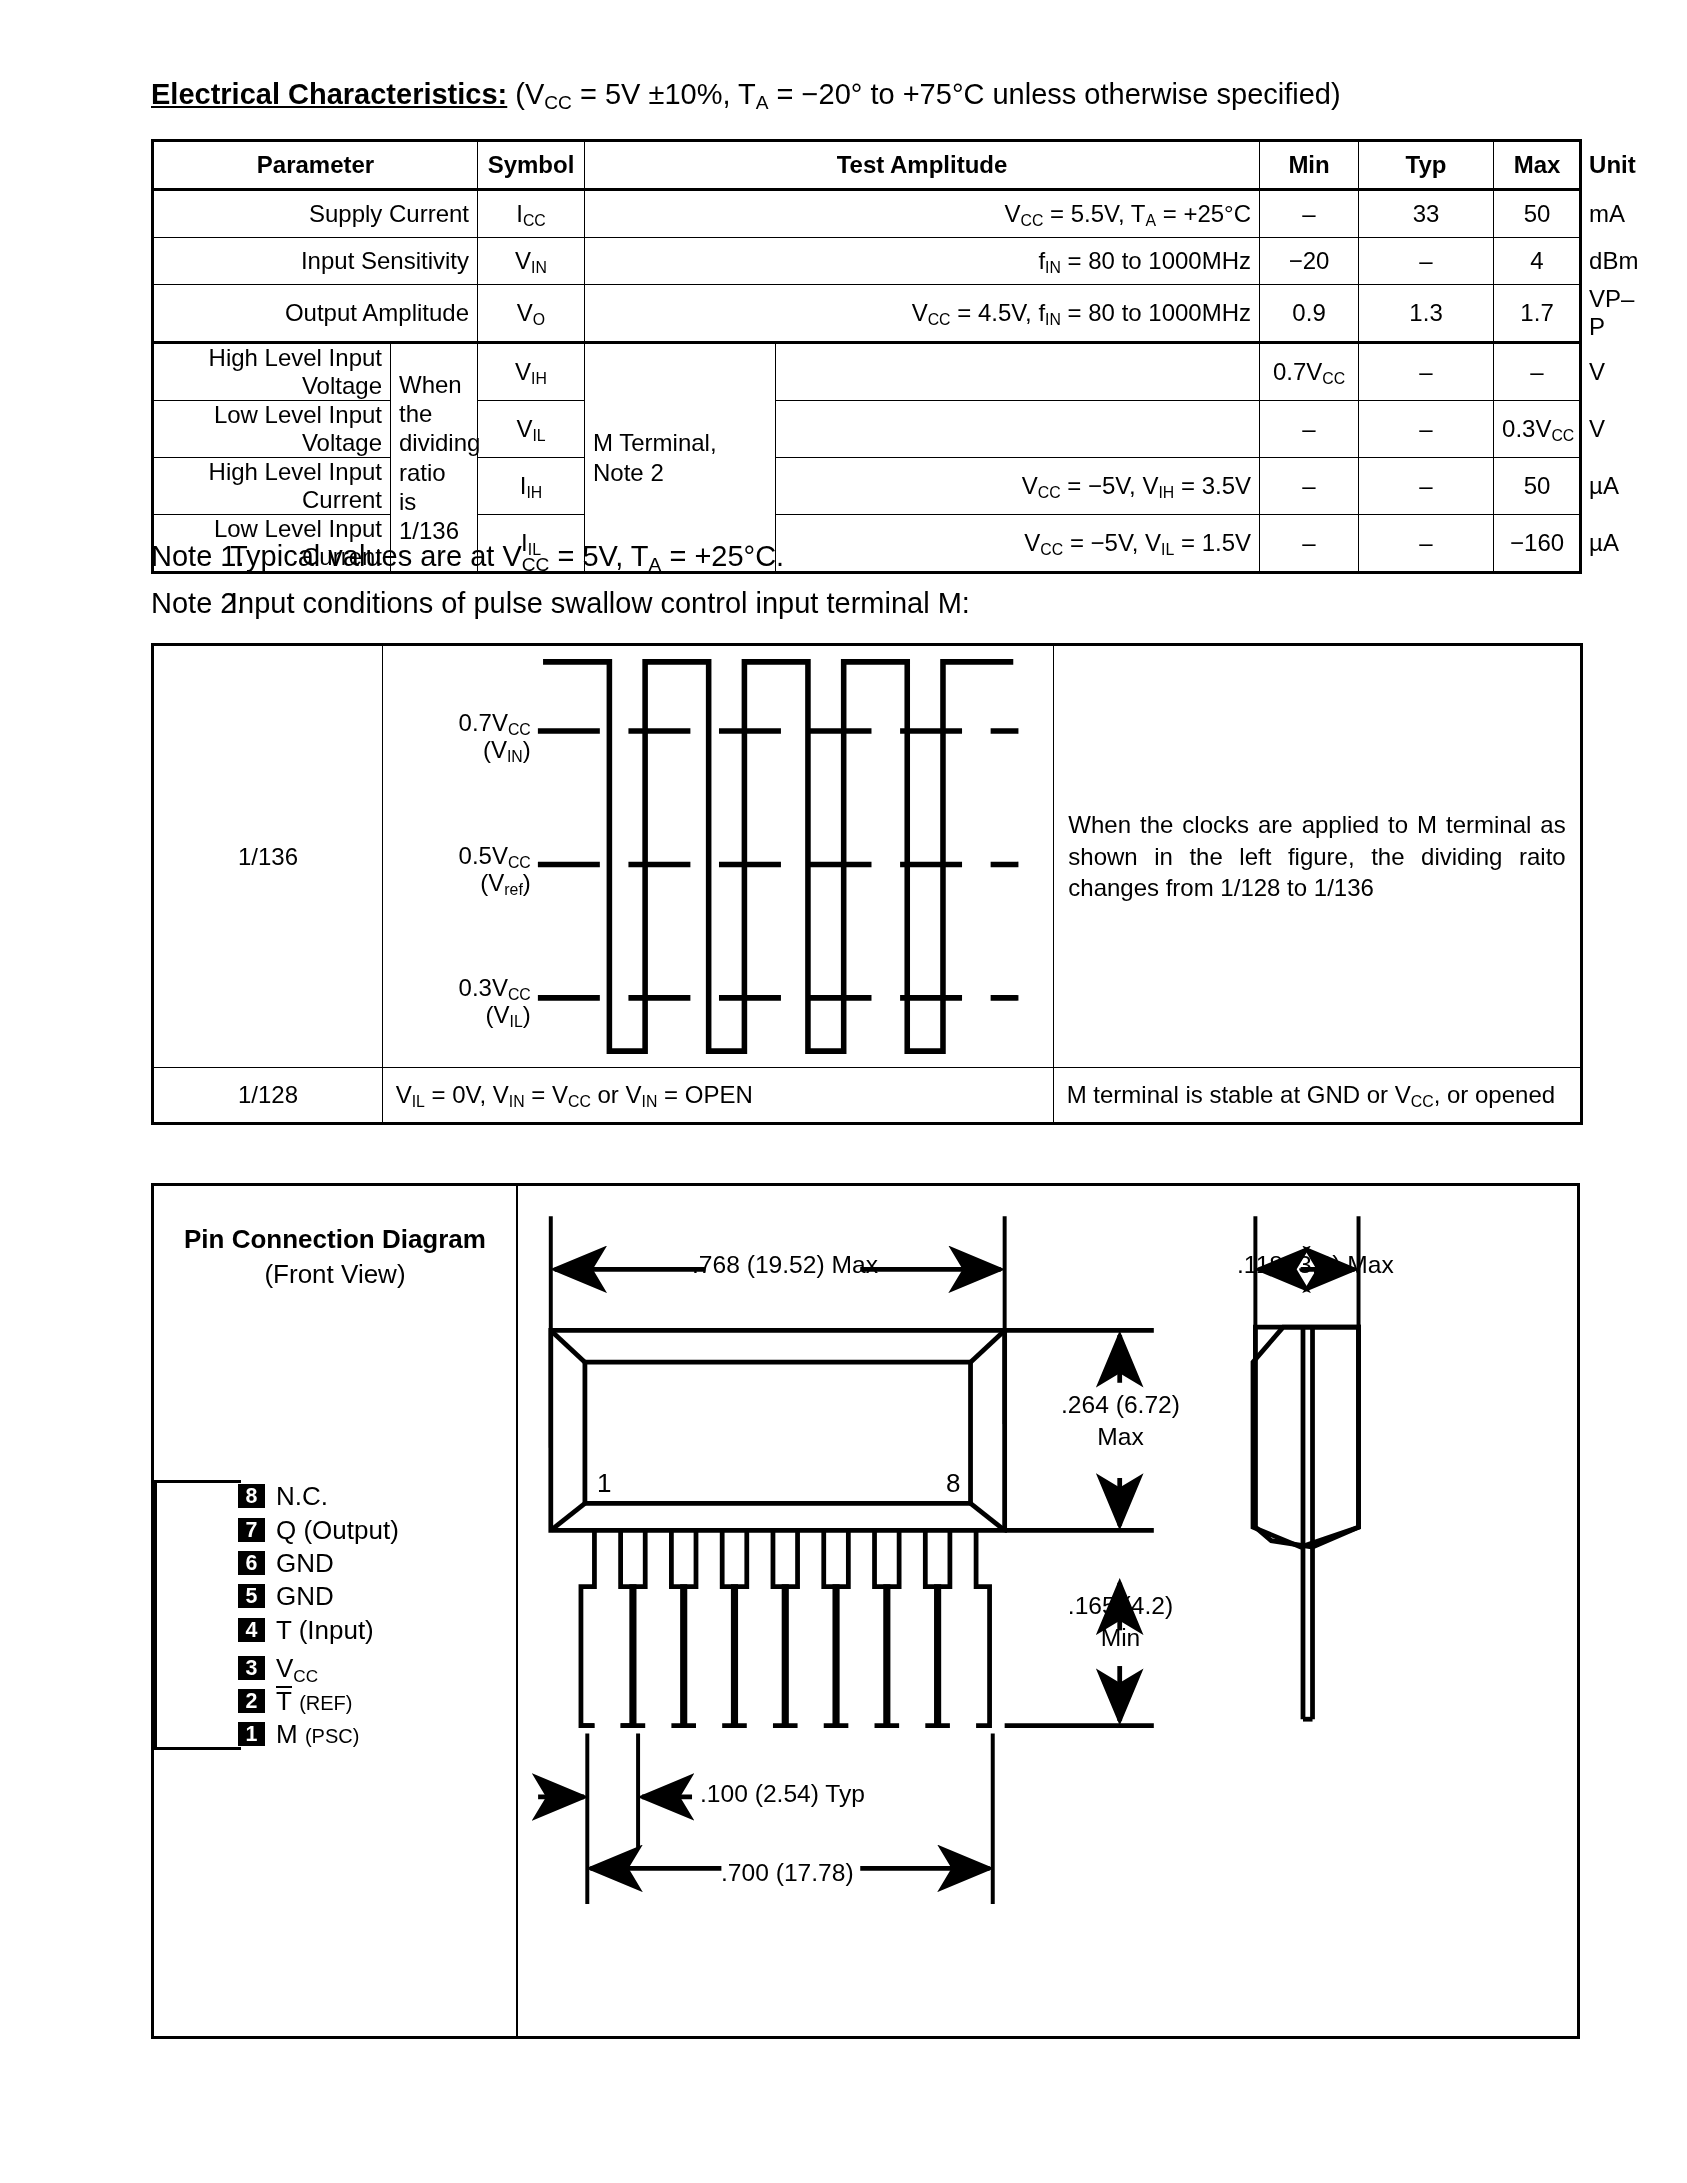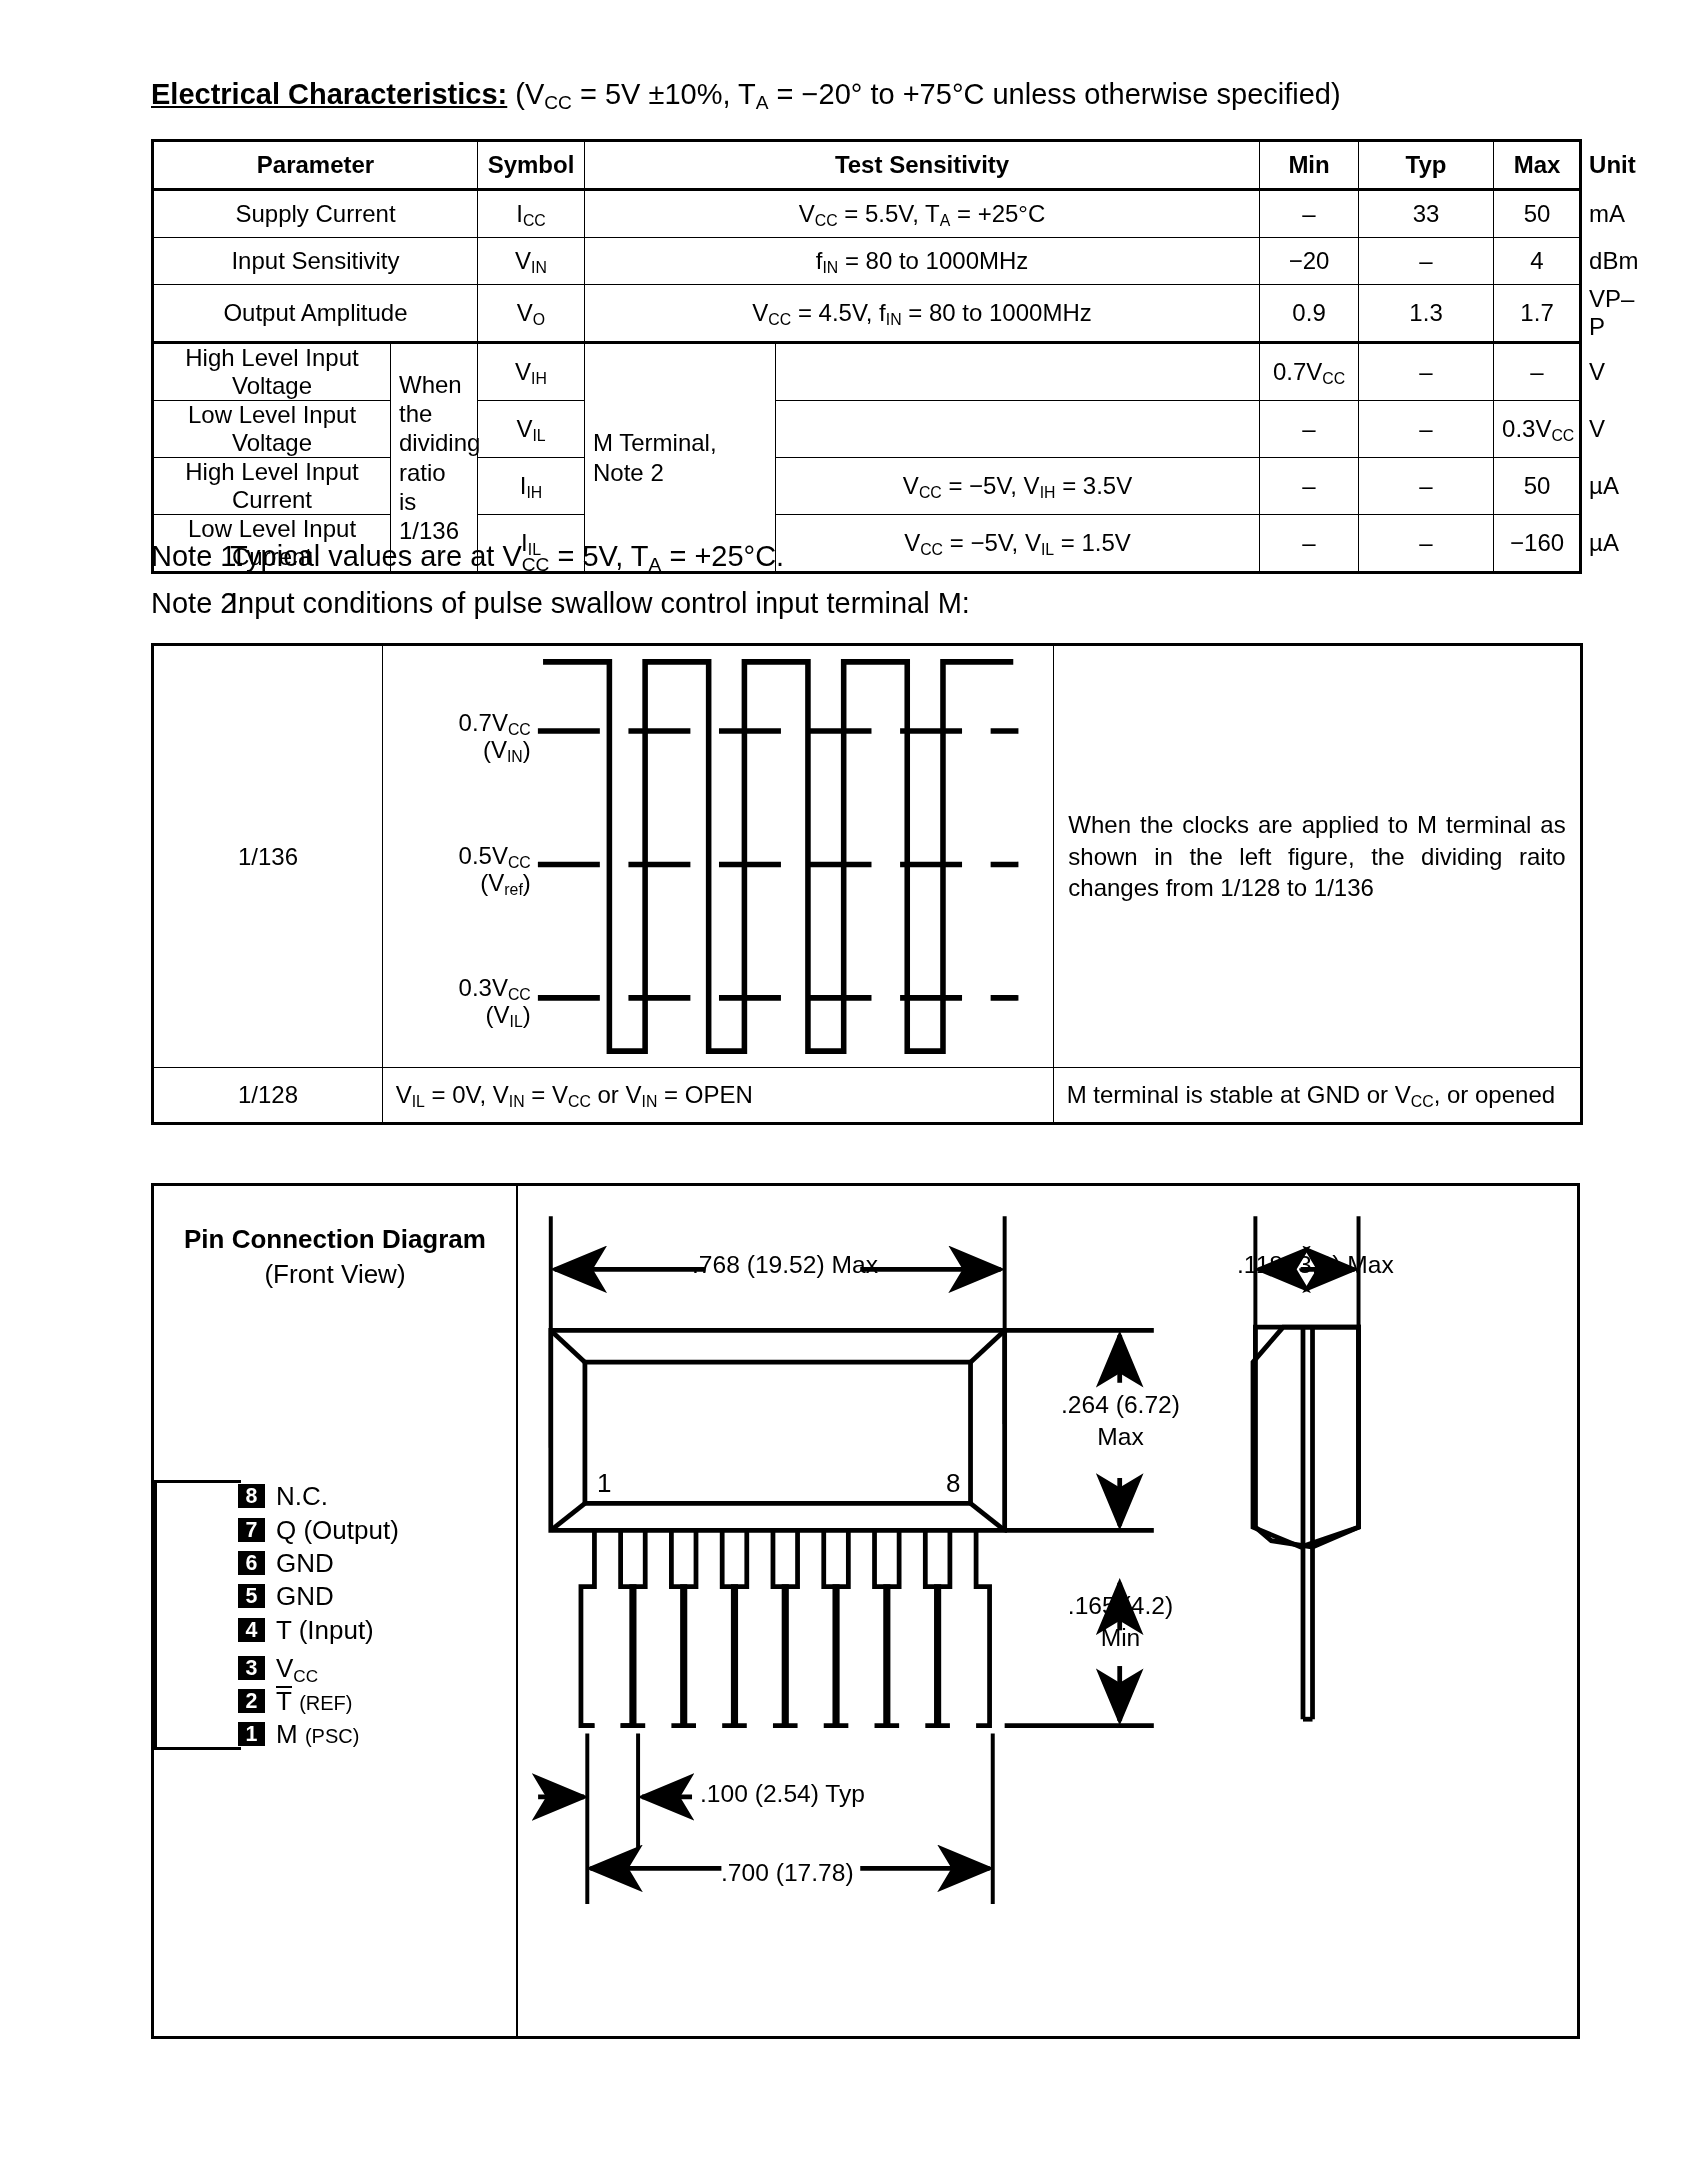--- a/index.html
+++ b/index.html
@@ -34,21 +34,21 @@
     padding:0 8px;
     vertical-align:middle;
   }
   .ec th,.nt2 th{font-weight:bold;text-align:center;}
 
   .ec{border:3.2px solid #000;}
   .nt2{border:3.2px solid #000;}
   .ec tr.hdr th{border-bottom-width:3.2px;margin-top:15px;}
   .nt2 tr.hdr th{border-bottom-width:3.2px;}
 
-  .ec td.L{text-align:center;}
+  .ec td.L{text-align:right;}
   .ec td.C{text-align:center;}
   .hdrow th{height:46px;}
   .r1 td{height:46px;}
 
   .thickbottom td{border-bottom-width:3.2px;}
 
   
   .vmerge{vertical-align:top;text-align:left;line-height:1.22;padding-top:4.8px;font-size:23px;}
 
   
@@ -118,21 +118,21 @@
         <col style="width:139px">
       <col style="width:99px">
         <col style="width:135px">
         <col style="width:87px">
     </colgroup>
 
     <tbody>
         <tr class="hdr hdrow">
       <th colspan="2">Parameter</th>
       <th>Symbol</th>
-      <th colspan="3">Test Sensitivity</th>
+      <th colspan="3">Test Amplitude</th>
       <th>Min</th>
       <th>Typ</th>
       <th>Max</th>
       <th>Unit</th>
     </tr>
 
     <tr class="r1">
       <td class="L" colspan="2">Supply Current</td>
       <td class="C">I<sub>CC</sub></td>
       <td class="L" colspan="3">V<sub>CC</sub> = 5.5V, T<sub>A</sub> = +25°C</td>

